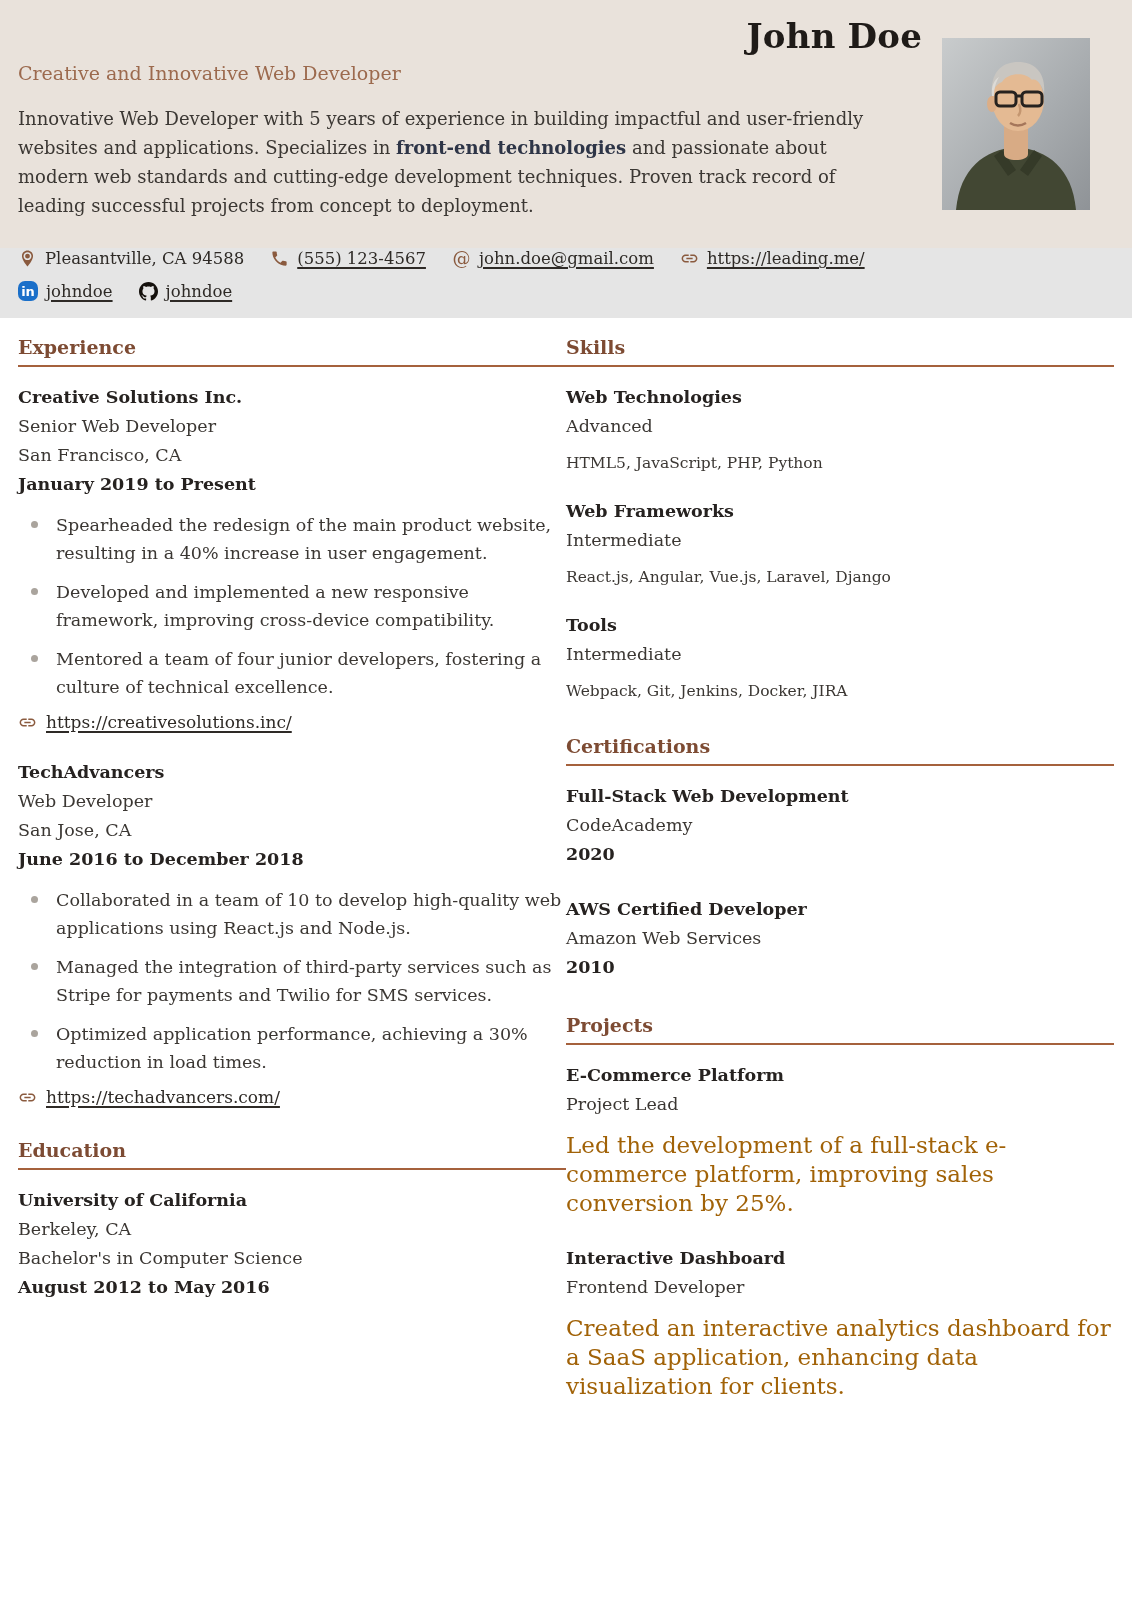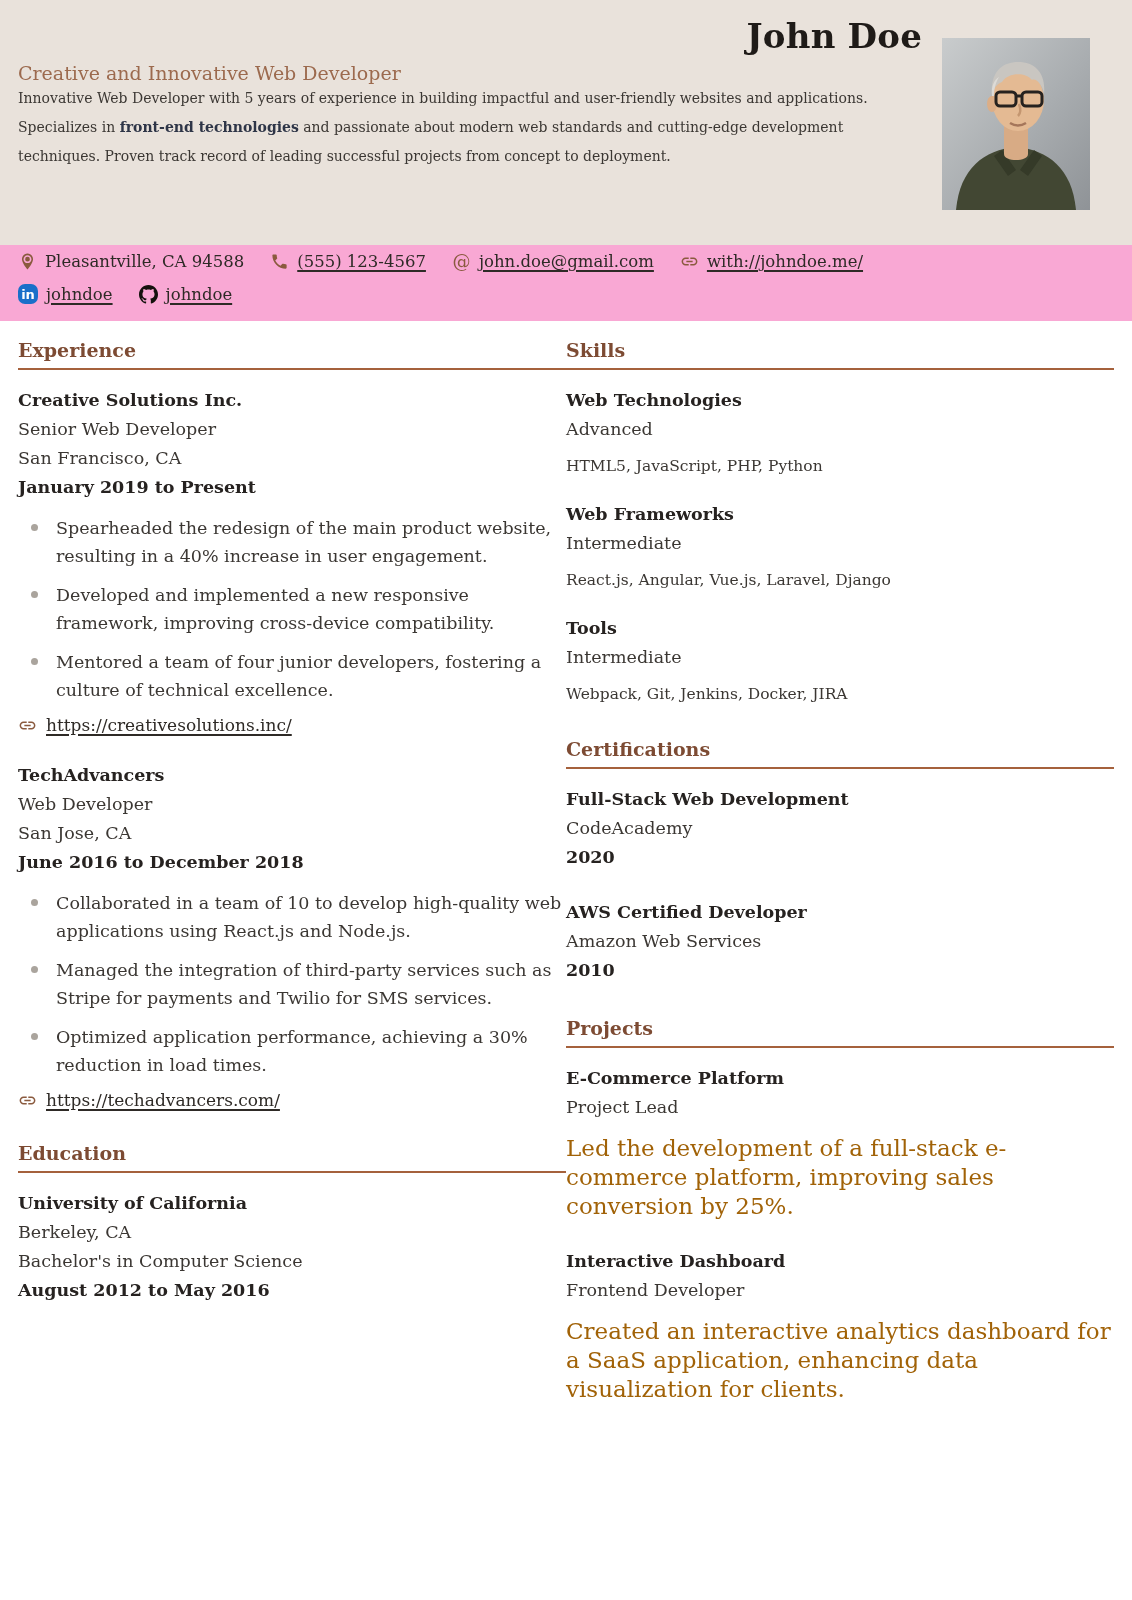--- a/index.html
+++ b/index.html
@@ -15,31 +15,31 @@
   
   .header {
     background:#e9e2db;
     padding:16px 210px 28px 18px;
     position:relative;
     min-height:245px;
   }
   .name { font-size:34px; font-weight:700; color:#1f1b18; letter-spacing:.2px;text-align:right; }
   .subtitle { font-size:19px; color:#9c6a4e; margin-top:6px; }
   .summary {
-    font-size:14px; line-height:29px; color:#3b3733;
+    margin-top:20px; font-size:18px; line-height:29px; color:#3b3733;
     max-width:880px;
   }
   .summary b { color:#2e3547; font-weight:700; }
   .photo {
     position:absolute; top:38px; right:42px; width:148px; height:172px;
     display:block;
   }
   
   .contact {
-    background:#f9a8d4; padding:7px 18px 17px;
+    background:#e5e5e5; padding:1px 18px 17px;
     display:flex; flex-direction:column; gap:13px;
   }
   .contact-row { display:flex; align-items:center; gap:26px; flex-wrap:wrap; }
   .c-item { display:flex; align-items:center; gap:8px; font-size:16.5px; color:#2e2a26; }
   .c-item a, .link-text {
     color:#2e2a26; text-decoration:underline; text-underline-offset:3px;
     text-decoration-thickness:1.5px; cursor:pointer;
   }
   .c-icon { width:19px; height:19px; flex:0 0 auto; display:inline-flex; align-items:center; justify-content:center; }
   .c-icon svg { width:19px; height:19px; fill:#8a5a3e; }
@@ -147,21 +147,21 @@
       <div class="c-item">
         <span class="c-icon at-glyph">@</span>
         <a>john.doe@gmail.com</a>
       </div>
       <div class="c-item">
         <span class="c-icon">
           <svg viewBox="0 0 24 24">
               <path d="M3.9 12c0-1.71 1.39-3.1 3.1-3.1h4V7H7c-2.76 0-5 2.24-5 5s2.24 5 5 5h4v-1.9H7c-1.71 0-3.1-1.39-3.1-3.1zM8 13h8v-2H8v2zm9-6h-4v1.9h4c1.71 0 3.1 1.39 3.1 3.1s-1.39 3.1-3.1 3.1h-4V17h4c2.76 0 5-2.24 5-5s-2.24-5-5-5z"></path>
             </svg>
         </span>
-        <a>with://johndoe.me/</a>
+        <a>https://leading.me/</a>
       </div>
     </div>
     <div class="contact-row">
       <div class="c-item">
         <span class="li-badge">in</span>
         <a>johndoe</a>
       </div>
       <div class="c-item">
         <span class="c-icon gh-icon">
           <svg viewBox="0 0 24 24">

